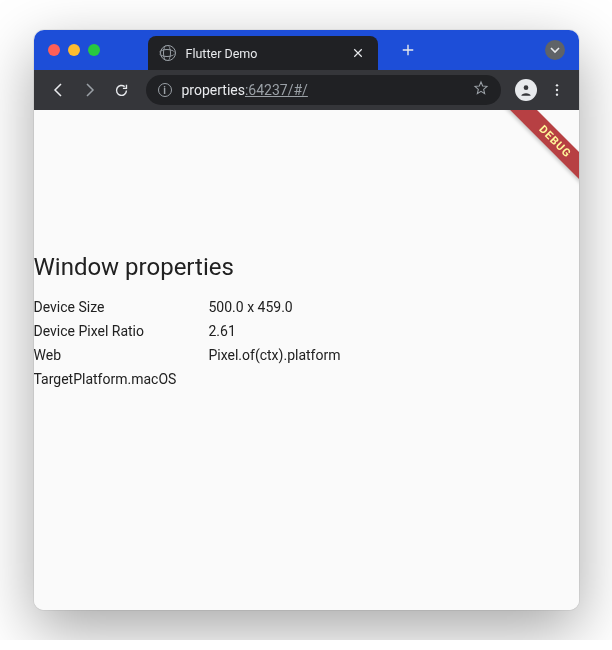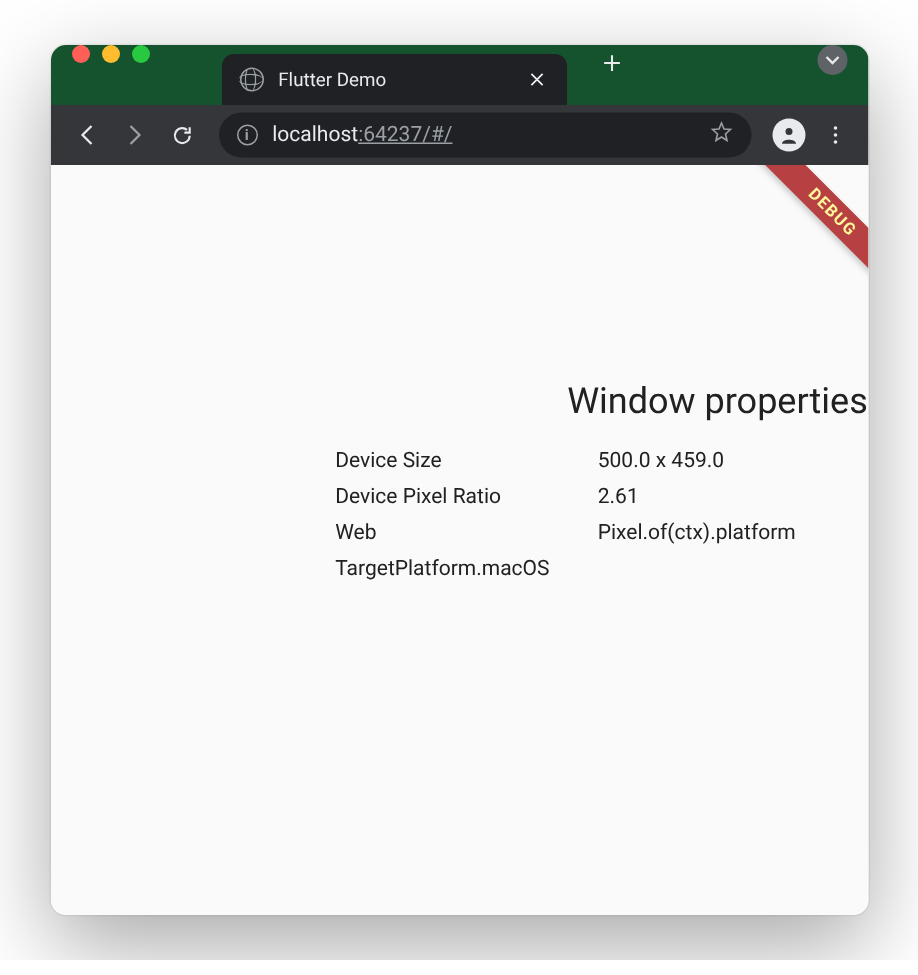--- a/index.html
+++ b/index.html
@@ -19,23 +19,24 @@
       width: 545px;
       height: 580px;
       background: #fff;
       border-radius: 10px;
       overflow: hidden;
       box-shadow: 0 20px 60px rgba(0,0,0,0.35), 0 0 0 1px rgba(0,0,0,0.05);
       display: flex;
       flex-direction: column;
     }
     .titlebar {
-      background: #14532d;
+      background: #1d4ed8;
       height: 40px;
       display: flex;
+      align-items: center;
       padding: 0 14px;
       gap: 8px;
     }
     .traffic-lights {
       display: flex;
       gap: 8px;
     }
     .traffic-light {
       width: 12px;
       height: 12px;
@@ -212,21 +213,21 @@
       font-weight: bold;
       letter-spacing: 1px;
       padding: 3px 48px;
       transform: rotate(45deg);
       text-align: center;
       box-shadow: 0 2px 4px rgba(0,0,0,0.2);
     }
     .page {
       display: flex;
       flex-direction: column;
-      align-items: flex-end;
+      align-items: flex-start;
       justify-content: center;
       height: 100%;
       padding-bottom: 80px;
     }
     .page-title {
       font-size: 24px;
       font-weight: 400;
       color: #212121;
       margin-bottom: 18px;
     }
@@ -286,21 +287,21 @@
         </svg>
     </div>
     <div class="nav-btn active reload-icon">
       <svg viewBox="0 0 24 24">
           <path d="M19 12 A7 7 0 1 1 16.5 6.5 M19 4 V9 H14" stroke="currentColor" stroke-width="2" fill="none"></path>
         </svg>
     </div>
     <div class="addressbar">
       <div class="info-icon">i</div>
       <div class="url">
-        <span class="url-host">localhost</span><span class="url-port">:64237/#/</span>
+        <span class="url-host">properties</span><span class="url-port">:64237/#/</span>
       </div>
       <div class="star-icon">
         <svg viewBox="0 0 24 24" width="16" height="16">
             <path d="M12 3 L14.5 9 L21 9.5 L16 14 L17.5 20.5 L12 17 L6.5 20.5 L8 14 L3 9.5 L9.5 9 Z" stroke="currentColor" stroke-width="1.6" fill="none"></path>
           </svg>
       </div>
     </div>
     <div class="profile">
       <svg viewBox="0 0 24 24" width="14" height="14">
           <circle cx="12" cy="8" r="4" fill="#35363a"></circle>

